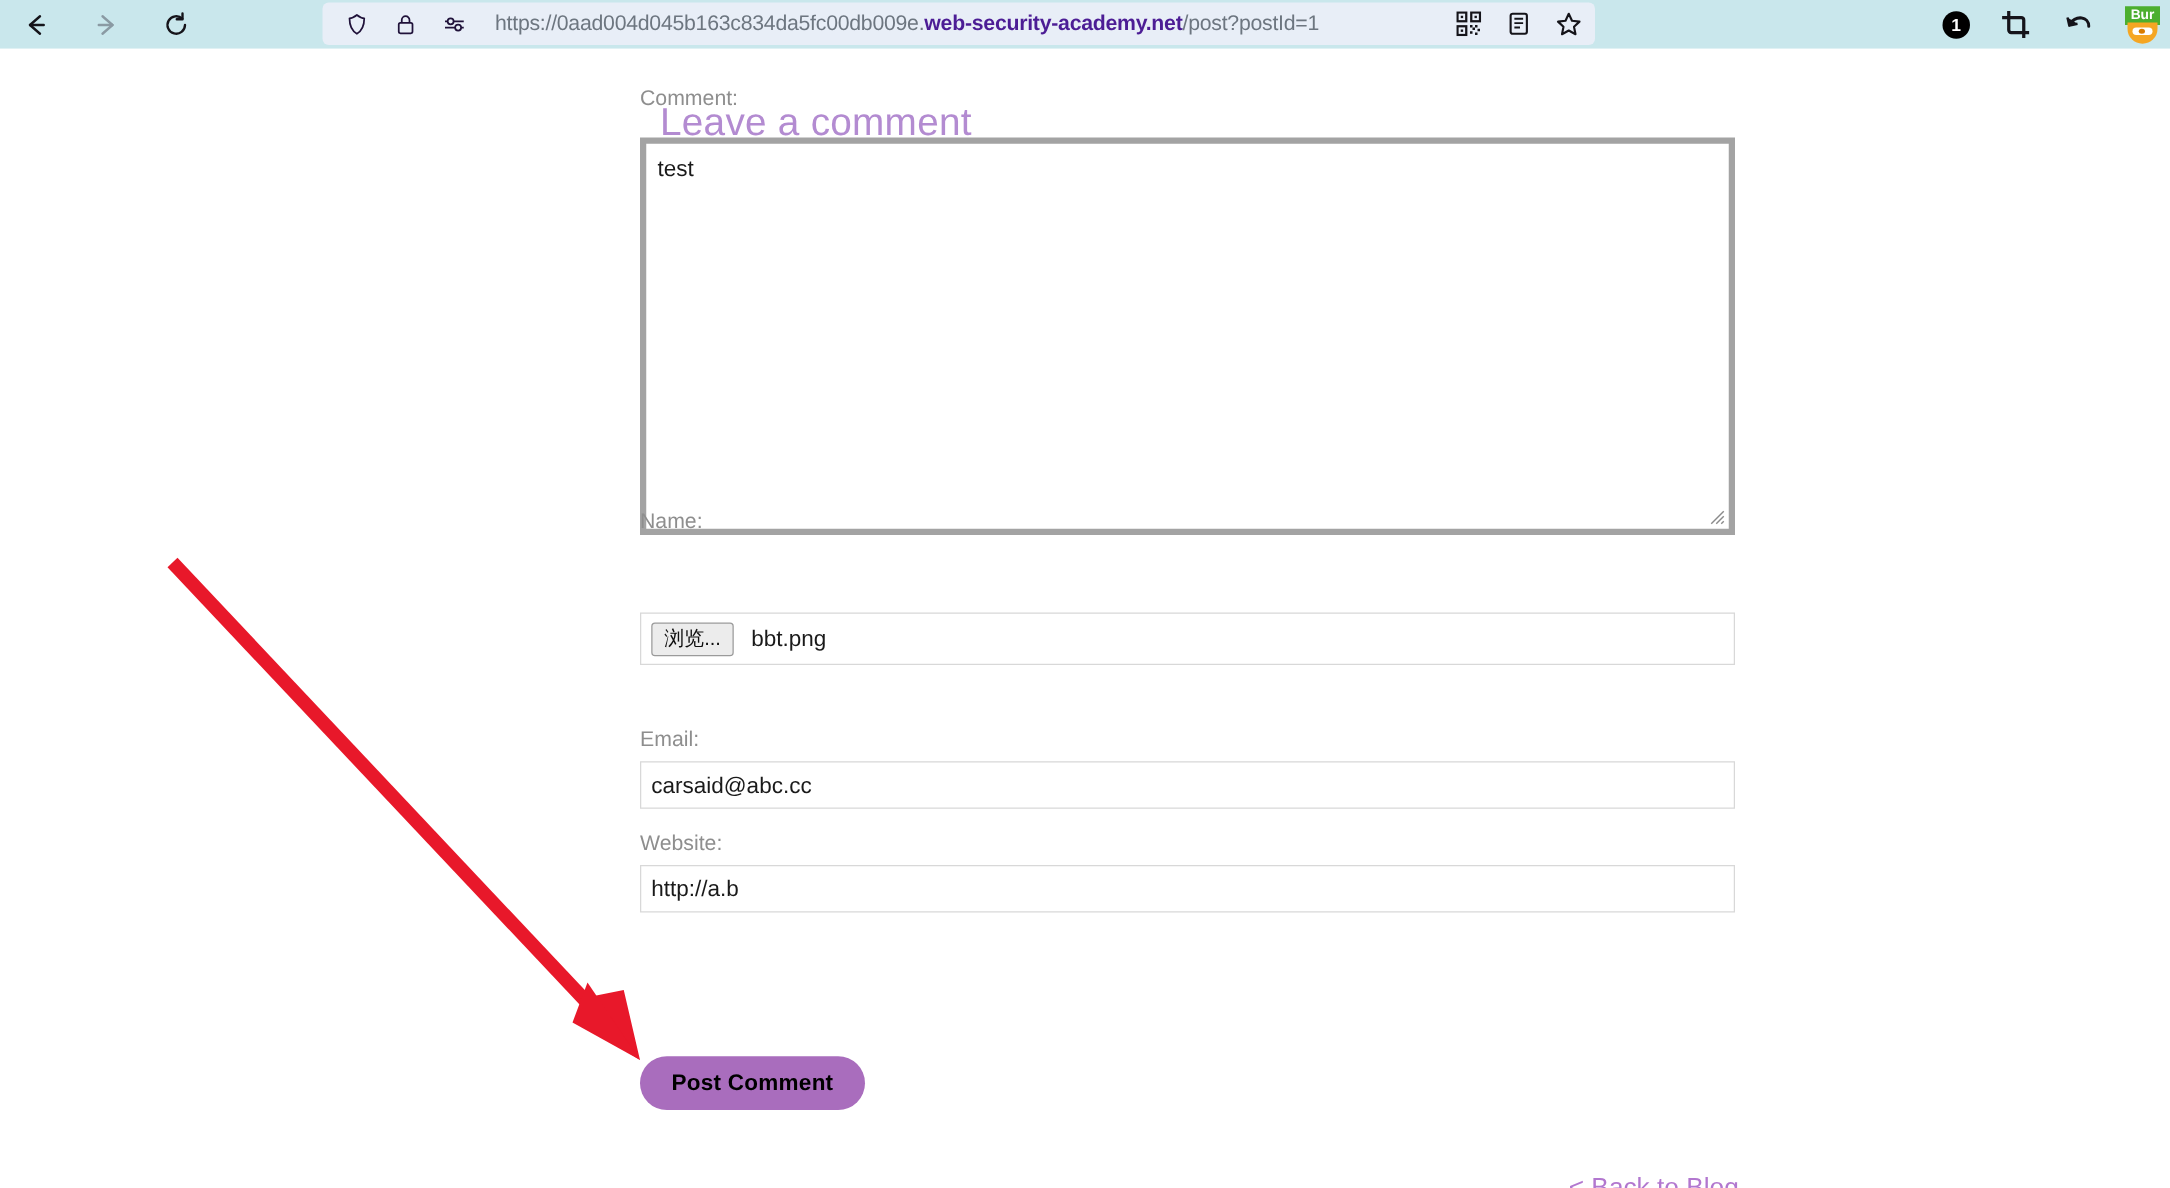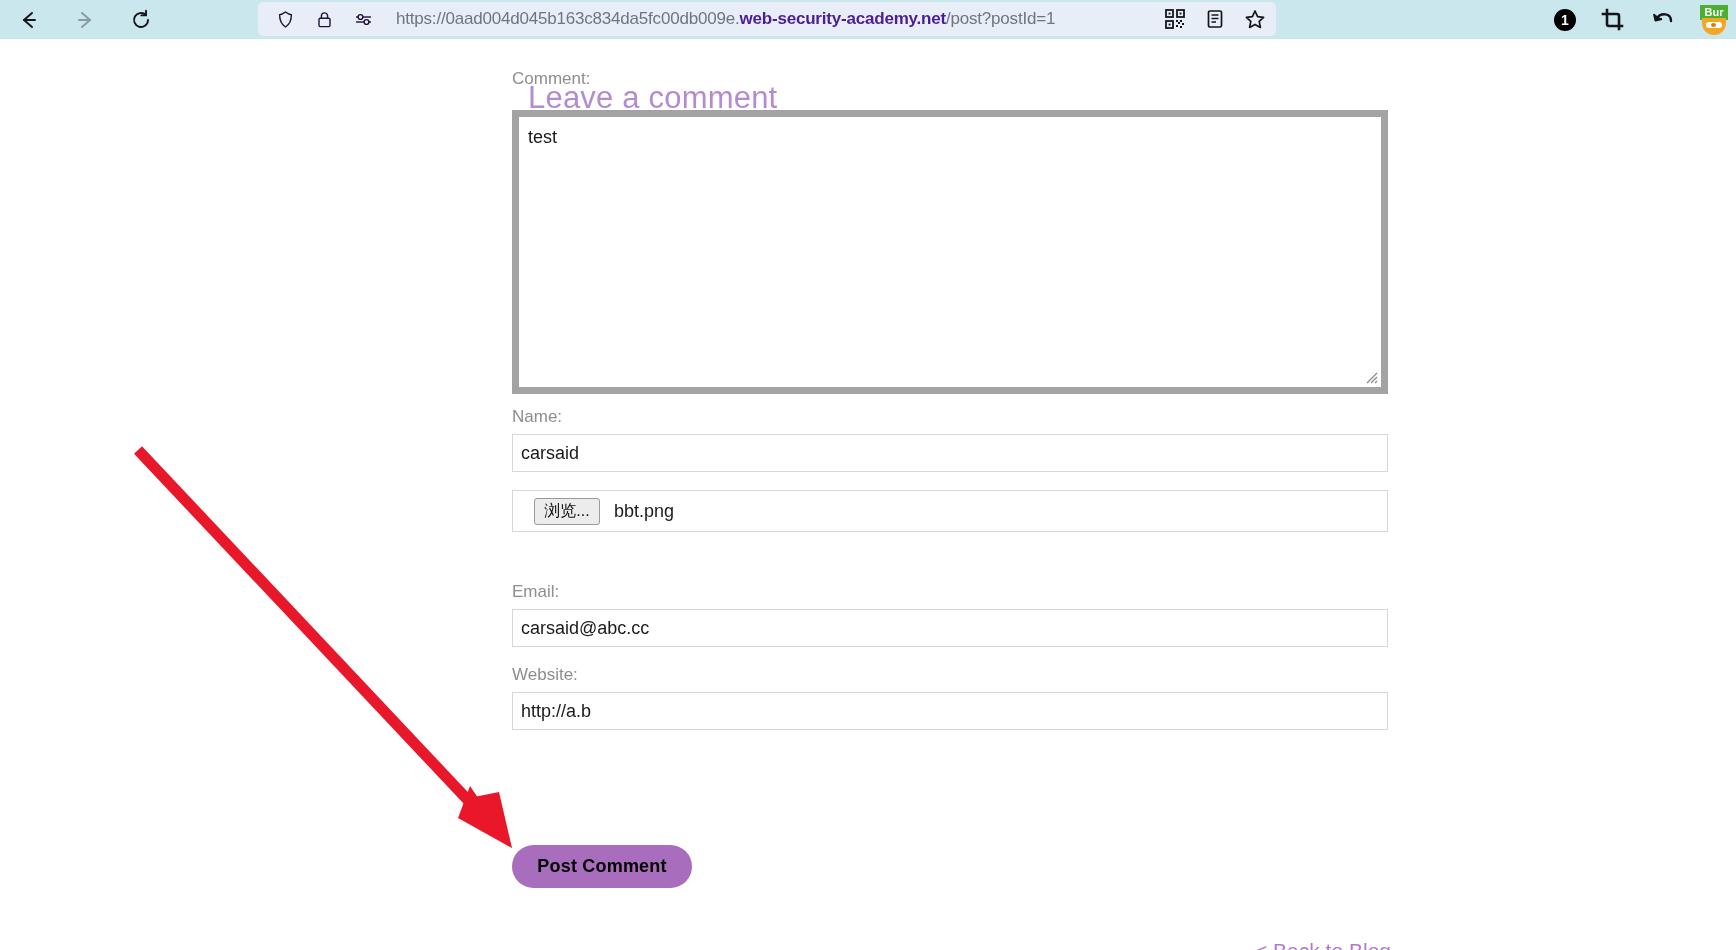--- a/index.html
+++ b/index.html
@@ -188,23 +188,23 @@
     padding: 0 8px;
     font-family: "Liberation Sans", sans-serif;
     border-radius: 0;
     outline: none;
   }
   .comment-area {
     position: absolute;
     left: 512px;
     top: 71px;
     width: 876px;
-    height: 284px;
+    height: 318px;
     box-sizing: border-box;
-    border: 7px solid #a3a3a3;
+    border: 5px solid #a3a3a3;
     background: #ffffff;
   }
   .comment-text {
     font-size: 18px;
     color: #1a1a1a;
     padding: 10px 9px;
   }
   .resize-grip {
     position: absolute;
     right: 3px;
@@ -215,21 +215,21 @@
   .group { position: absolute; left: 512px; }
 
   .file-row {
     width: 876px;
     height: 42px;
     box-sizing: border-box;
     border: 1px solid #d8d8d8;
     background: #ffffff;
     display: flex;
     align-items: center;
-    padding-left: 21px;
+    padding-left: 8px;
   }
   .browse-btn {
     height: 27px;
     min-width: 66px;
     padding: 0 8px;
     box-sizing: border-box;
     background: #ececec;
     border: 1px solid #9a9a9a;
     border-radius: 3px;
     font-size: 16px;
@@ -395,21 +395,20 @@
     <div class="comment-text">test</div>
     <svg class="resize-grip" viewBox="0 0 13 13">
       <line x1="12" y1="2" x2="2" y2="12" stroke="#8a8a8a" stroke-width="1.2"></line>
       <line x1="12" y1="6" x2="6" y2="12" stroke="#8a8a8a" stroke-width="1.2"></line>
       <line x1="12" y1="10" x2="10" y2="12" stroke="#8a8a8a" stroke-width="1.2"></line>
     </svg>
   </div>
 
   <div class="group" style="top:368px;">
     <label class="field-label">Name:</label>
-    <input class="text-input" type="text" value="carsaid" style="">
   </div>
 
   <div class="group" style="top:451px;">
     <div class="file-row">
       <span class="browse-btn">浏览...</span>
       <span class="file-name">bbt.png</span>
     </div>
   </div>
 
   <div class="group" style="top:626px;">

